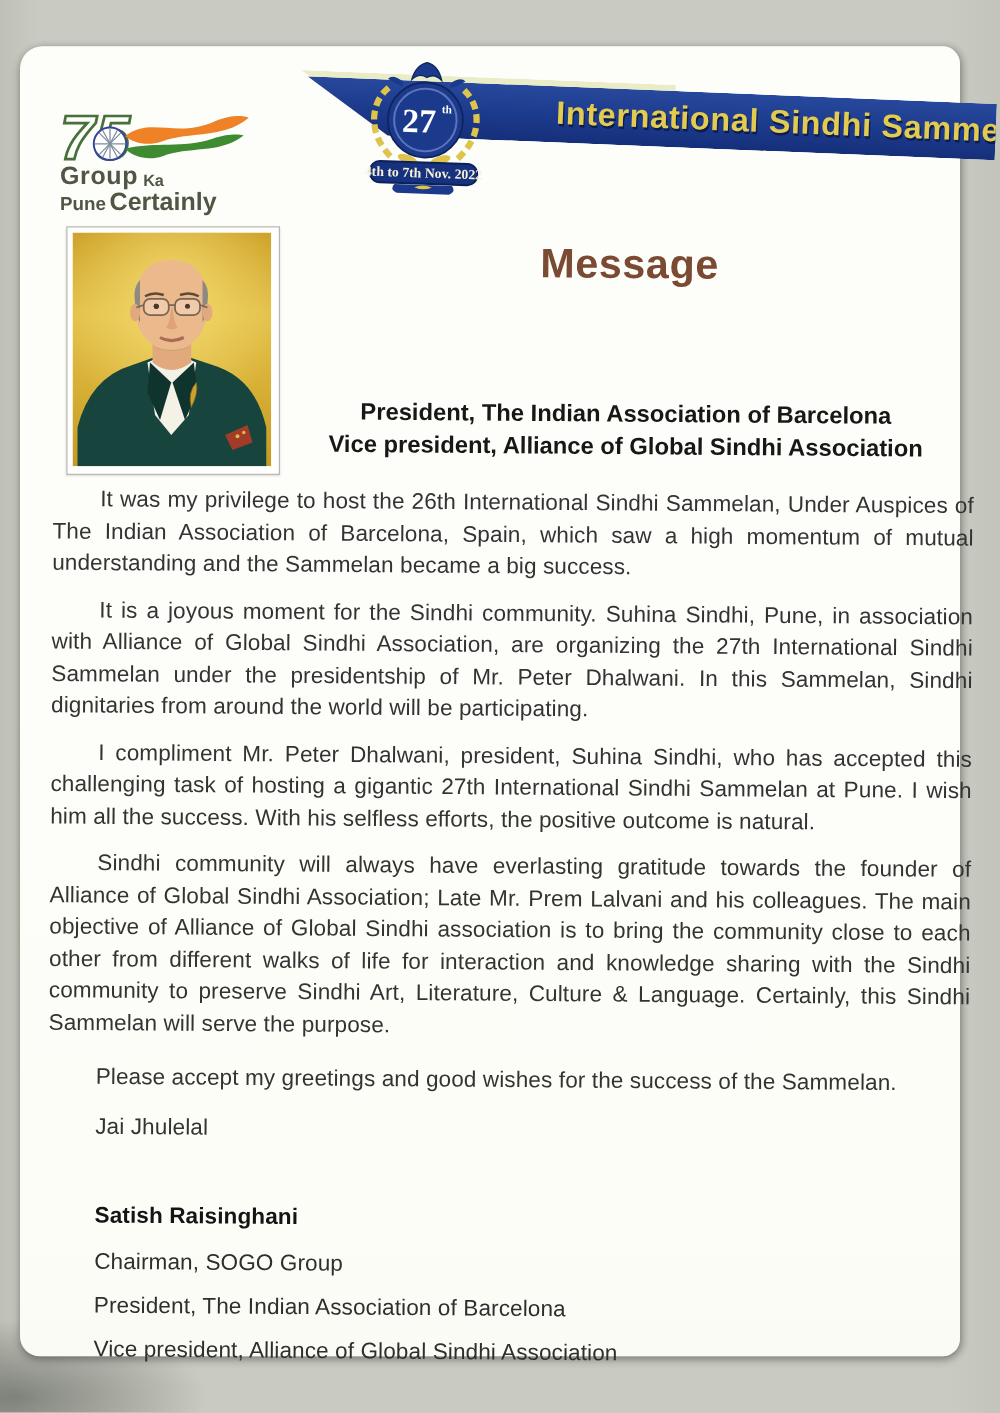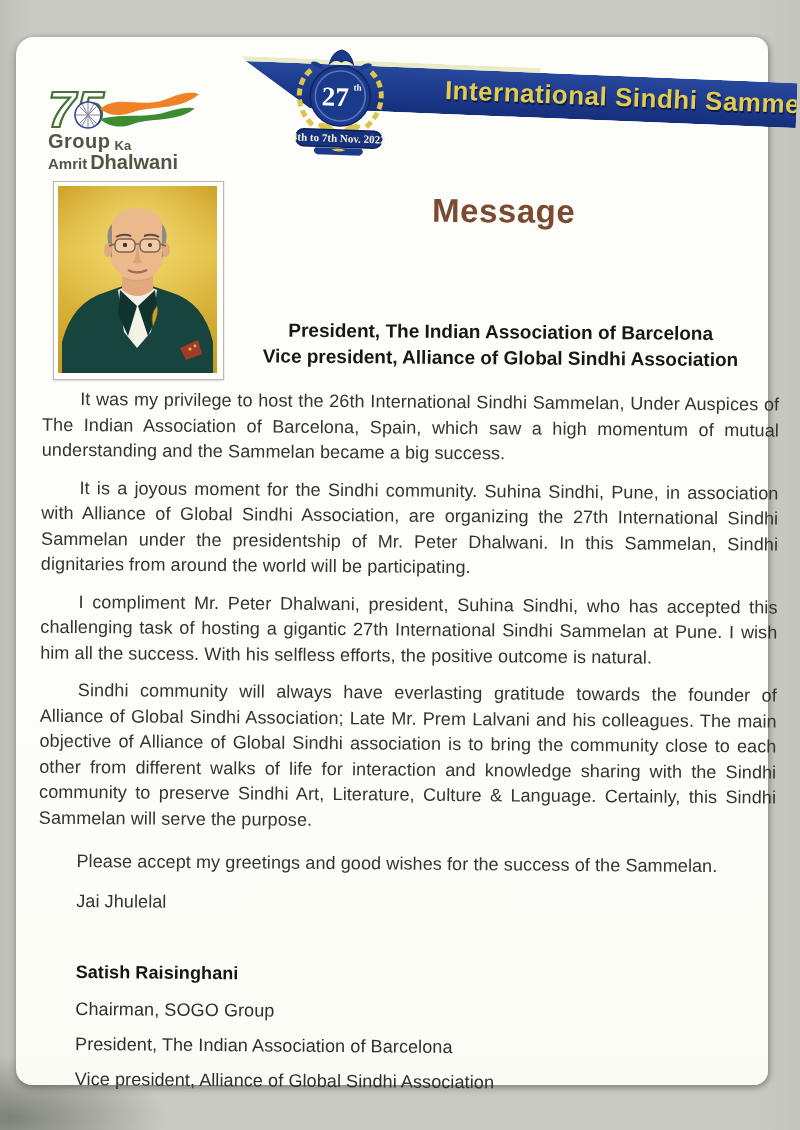--- a/index.html
+++ b/index.html
@@ -92,21 +92,21 @@
         <line x1="33.5" y1="23.5" x2="50.5" y2="40.5"></line>
           <line x1="50.5" y1="23.5" x2="33.5" y2="40.5"></line>
         <line x1="36" y1="21" x2="48" y2="43"></line>
           <line x1="48" y1="21" x2="36" y2="43"></line>
       </g>
       <path d="M54,26 C74,10 96,28 126,14 C146,6 156,12 152,12 C132,28 106,22 84,30 C72,34 62,32 54,26 Z" fill="#ef8226"></path>
       <path d="M54,36 C78,30 100,36 124,28 C142,22 152,26 148,26 C130,40 104,34 84,42 C72,46 60,42 54,36 Z" fill="#3f8b31"></path>
     </svg>
     <div class="azadi-words">
       <div><span class="azadi-l1">Group</span><span class="azadi-ka">Ka</span></div>
-      <div class="azadi-l2"><span>Amrit</span><span class="azadi-mah">Dhalwani</span></div>
+      <div class="azadi-l2"><span>Pune</span><span class="azadi-mah">Certainly</span></div>
     </div>
   </div>
 
   <div class="photo">
     <svg width="159" height="187" viewBox="0 0 159 187">
       <defs>
         <linearGradient id="gold" x1="0" y1="0" x2="0" y2="1">
           <stop offset="0" stop-color="#cfa32b"></stop>
             <stop offset="0.35" stop-color="#e3c14a"></stop>
           <stop offset="0.7" stop-color="#d6ad33"></stop>

